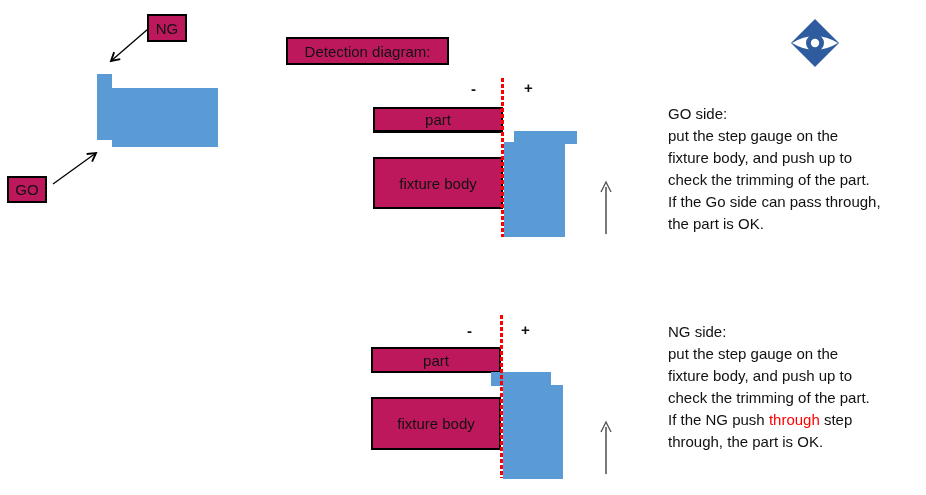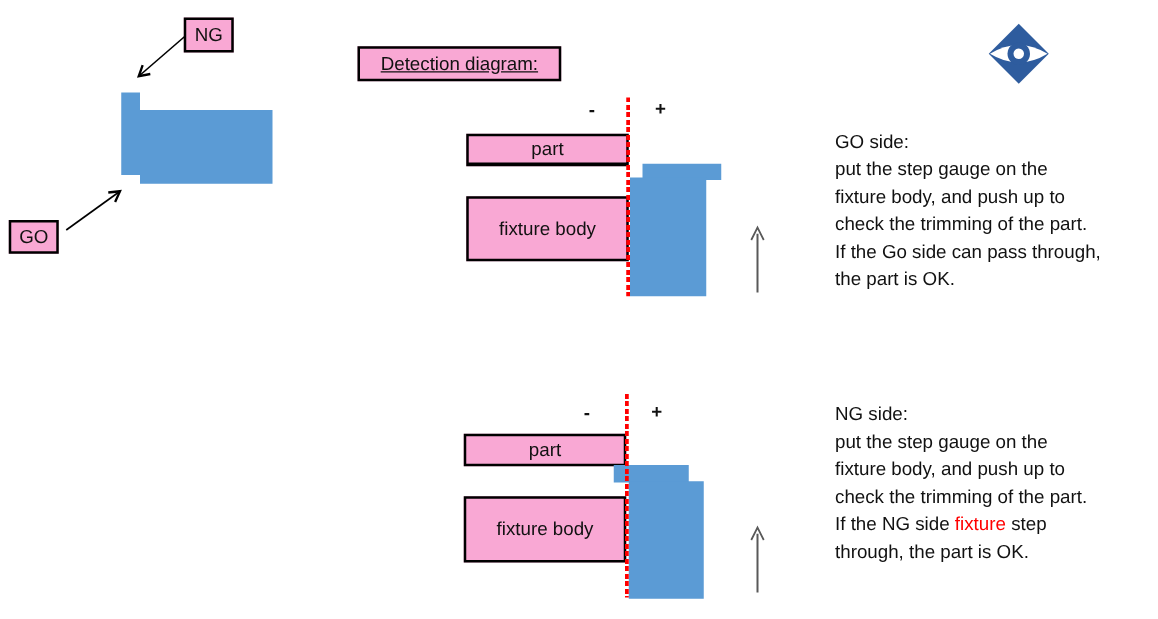--- a/index.html
+++ b/index.html
@@ -1,21 +1,21 @@
 <!DOCTYPE html>
 <html><head>
 <meta charset="utf-8">
 <style>
   html,body { margin:0; padding:0; background:#fff; }
   .canvas {
     position:relative; width:926px; height:495px; background:#fff;
     font-family:"Liberation Sans", sans-serif; color:#111; overflow:hidden;
   }
   .box {
-    position:absolute; border:2px solid #000; background:#f9a8d4;
+    position:absolute; border:2px solid #000; background:#be185d;
     display:flex; align-items:center; justify-content:center;
     font-size:15px; color:#111; box-sizing:border-box;
   }
   .blue { position:absolute; background:#5B9BD5; }
   .redline {
     position:absolute; width:3px;
     background:repeating-linear-gradient(to bottom, #FF0000 0px, #FF0000 4px, transparent 4px, transparent 6px);
   }
   .sign { position:absolute; font-size:15px; font-weight:700; color:#111; }
   .sidetext { position:absolute; width:262px; font-size:15px; line-height:22px; color:#111; }
@@ -48,21 +48,21 @@
   </div>
   <svg class="arrow" style="left:50px; top:147px;" width="52" height="42">
     <defs>
       <marker id="m2" viewBox="0 0 10 10" refX="8" refY="5" markerWidth="9" markerHeight="9" orient="auto">
         <path d="M1,1 L8,5 L1,9" fill="none" stroke="#000" stroke-width="1.6"></path>
       </marker>
     </defs>
     <line x1="3" y1="37" x2="46" y2="6" stroke="#000" stroke-width="1.3" marker-end="url(#m2)"></line>
   </svg>
 
-  <div class="box" style="left:286px; top:37px; width:163px; height:28px;text-decoration:underline;">
+  <div class="box" style="left:286px; top:37px; width:163px; height:28px;">
     <span>Detection diagram:</span>
   </div>
 
   <svg class="logo" style="left:789px; top:17px;" width="52" height="52" viewBox="0 0 52 52">
     <polygon points="26,2 50,26 26,50 2,26" fill="#2E5C9E"></polygon>
     <path d="M3,26 Q26,12 49,26 Q26,40 3,26 Z" fill="#ffffff"></path>
     <circle cx="26" cy="26" r="9" fill="#2E5C9E"></circle>
     <circle cx="26" cy="26" r="4.2" fill="#ffffff"></circle>
   </svg>
 
@@ -113,17 +113,17 @@
   <svg class="arrow" style="left:598px; top:418px;" width="16" height="58">
     <line x1="8" y1="56" x2="8" y2="9" stroke="#595959" stroke-width="1.6"></line>
     <polyline points="3,14 8,4 13,14" fill="none" stroke="#595959" stroke-width="1.4"></polyline>
   </svg>
 
   <div class="sidetext" style="left:668px; top:321px;">
     <div>NG side:</div>
     <div>put the step gauge on the</div>
     <div>fixture body, and push up to</div>
     <div>check the trimming of the part.</div>
-    <div><span>If the NG side </span><span class="red">fixture</span><span> step</span></div>
+    <div><span>If the NG push </span><span class="red">through</span><span> step</span></div>
     <div>through, the part is OK.</div>
   </div>
 
 </div>
 
 </body></html>

